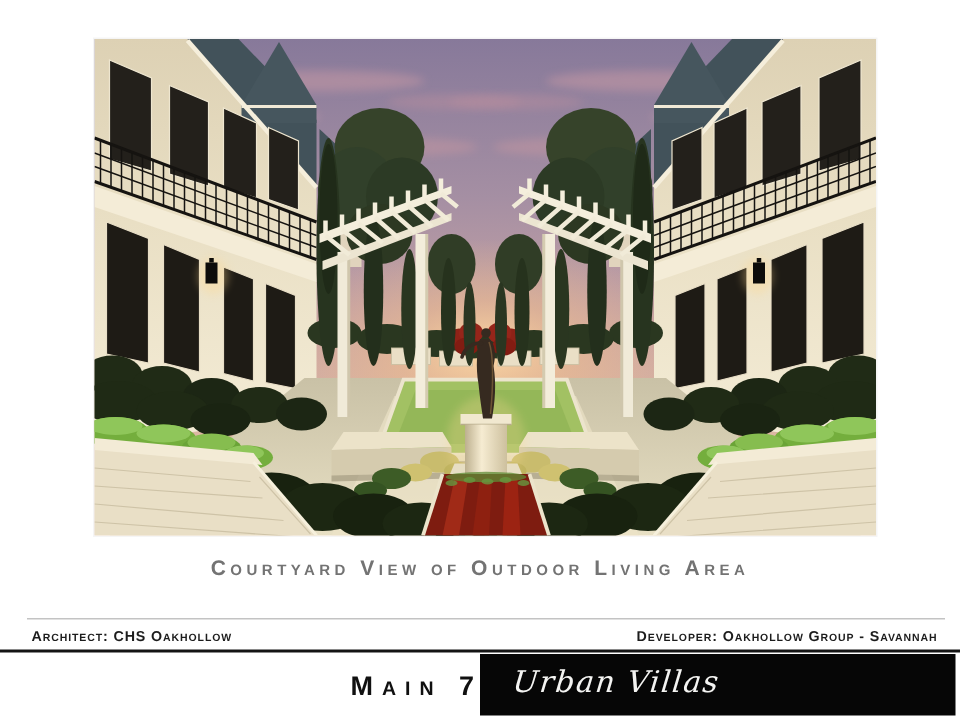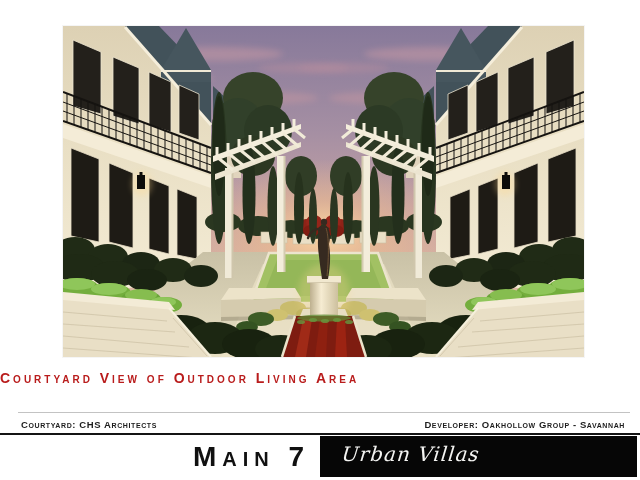--- a/index.html
+++ b/index.html
@@ -1,32 +1,32 @@
 <!DOCTYPE html>
 <html><head>
 <meta charset="utf-8">
 <style>
   html,body{margin:0;padding:0;background:#ffffff;}
   .board{position:relative;width:640px;height:480px;background:#ffffff;overflow:hidden;
          font-family:"Liberation Sans",sans-serif;}
   .photo{position:absolute;left:63px;top:26px;width:521px;height:331px;
          box-shadow:0 0 0 1px rgba(0,0,0,0.04);}
   .photo svg{display:block;width:521px;height:331px;}
-  .caption{position:absolute;left:0;top:370px;width:640px;
+  .caption{position:absolute;left:0;top:370px;width:640px;text-align:center;
            font-weight:bold;font-variant:small-caps;letter-spacing:3px;
-           font-size:14px;color:#b91c1c;}
+           font-size:14px;color:#737373;}
   .hairline{position:absolute;left:18px;top:412px;width:612px;height:1px;background:#c3c3c3;}
   .credit{position:absolute;top:419px;font-size:9.5px;font-weight:bold;
           font-variant:small-caps;letter-spacing:0.6px;color:#1c1c1c;white-space:nowrap;}
   .credit.architect{left:21px;}
   .credit.developer{right:15px;text-align:center;}
   .darkrule{position:absolute;left:0;top:433px;width:640px;height:2px;background:#141414;}
   .main7{position:absolute;top:442px;left:0;width:310px;text-align:right;
-         font-size:28px;font-weight:bold;font-variant:small-caps;letter-spacing:6px;
-         color:#101010;line-height:30px;}
+         font-size:18px;font-weight:bold;font-variant:small-caps;letter-spacing:6px;
+         color:#101010;line-height:30px;padding-left:12px;}
   .banner{position:absolute;left:320px;top:436px;width:317px;height:41px;background:#060606;}
   .banner .script{position:absolute;left:22px;top:6px;
          font-family:"DejaVu Serif",serif;font-style:italic;font-size:20px;
          letter-spacing:1px;color:#f4f4f2;transform:skewX(-6deg);}
 </style>
 </head>
 <body>
 
 <div class="board">
 
@@ -219,21 +219,21 @@
         <ellipse cx="286" cy="296" rx="4" ry="2" fill="#679840" opacity="0.8"></ellipse>
         <path d="M232,290 L219,331" stroke="#ece4cb" stroke-width="2.5"></path>
         <path d="M290,290 L303,331" stroke="#ece4cb" stroke-width="2.5"></path>
       </g>
     </svg>
   </div>
 
   <div class="caption">Courtyard View of Outdoor Living Area</div>
 
   <div class="hairline"></div>
-  <div class="credit architect">Courtyard: CHS Architects</div>
+  <div class="credit architect">Architect: CHS Oakhollow</div>
   <div class="credit developer">Developer: Oakhollow Group - Savannah</div>
 
   <div class="darkrule"></div>
   <div class="main7">Main 7</div>
   <div class="banner">
     <span class="script">Urban Villas</span>
   </div>
 
 </div>
 

